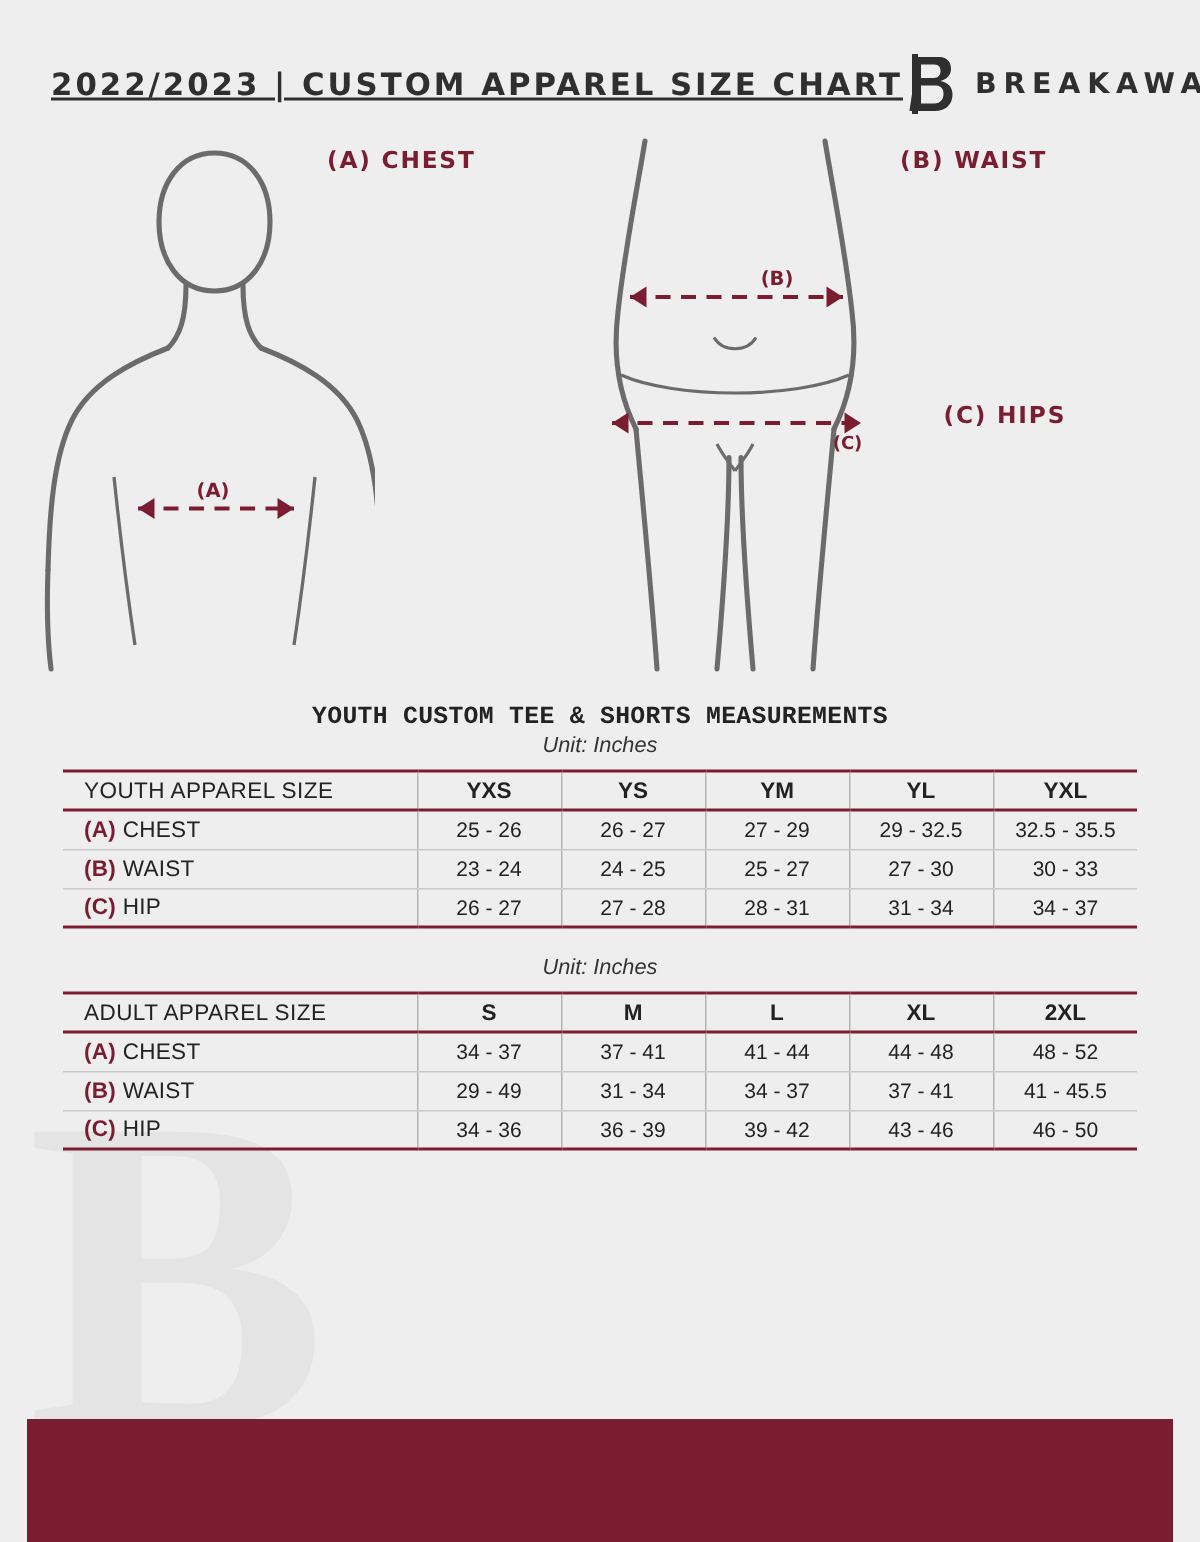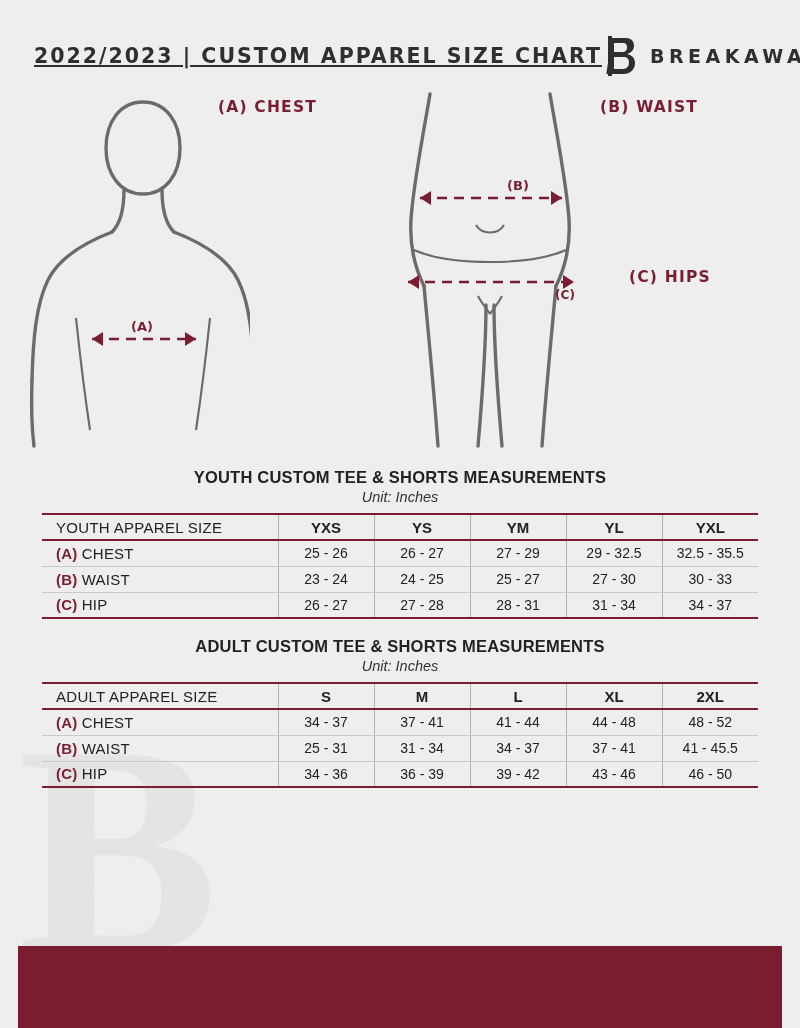--- a/index.html
+++ b/index.html
@@ -94,21 +94,21 @@
   .co-hips  { left: 629px; top: 178px; width: 178px; }
 
   
   .section {
     position: relative;
     z-index: 2;
     margin-top: 8px;
   }
   .sec-title {
     text-align: center;
-    font-family: Liberation Sans, sans-serif;
+    font-family: Liberation Mono, monospace;
     font-size: 16.5px;
     font-weight: 700;
     color: #222;
     letter-spacing: .2px;
   }
   .sec-unit {
     text-align: center;
     font-size: 14.5px;
     font-style: italic;
     color: #333;
@@ -299,21 +299,20 @@
           <td>27 - 28</td>
           <td>28 - 31</td>
           <td>31 - 34</td>
           <td>34 - 37</td>
         </tr>
       </tbody>
     </table>
   </div>
 
   <div class="section" style="margin-top:18px;">
-    <div class="sec-title">ADULT CUSTOM TEE &amp; SHORTS MEASUREMENTS</div>
     <div class="sec-unit">Unit: Inches</div>
     <table>
       <colgroup>
           <col class="c0">
           <col class="cx">
           <col class="cx">
           <col class="cx">
           <col class="cx">
           <col class="cx">
         </colgroup>
@@ -331,21 +330,21 @@
         <tr>
           <td class="first"><span class="tag">(A)</span> <span>CHEST</span></td>
           <td>34 - 37</td>
           <td>37 - 41</td>
           <td>41 - 44</td>
           <td>44 - 48</td>
           <td>48 - 52</td>
         </tr>
         <tr>
           <td class="first"><span class="tag">(B)</span> <span>WAIST</span></td>
-          <td>25 - 31</td>
+          <td>29 - 49</td>
           <td>31 - 34</td>
           <td>34 - 37</td>
           <td>37 - 41</td>
           <td>41 - 45.5</td>
         </tr>
         <tr>
           <td class="first"><span class="tag">(C)</span> <span>HIP</span></td>
           <td>34 - 36</td>
           <td>36 - 39</td>
           <td>39 - 42</td>

